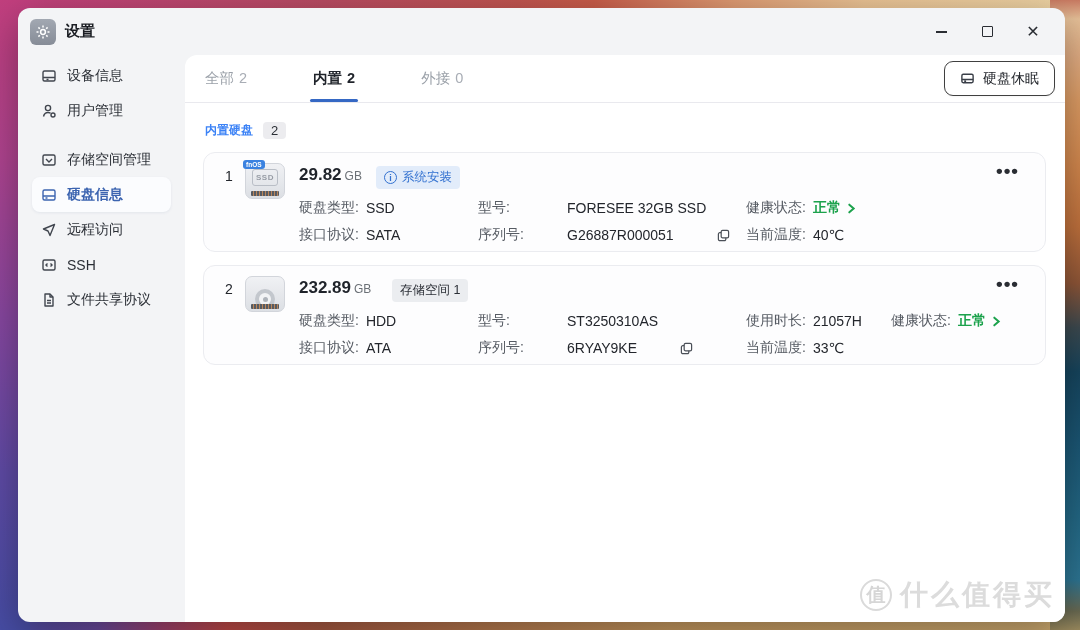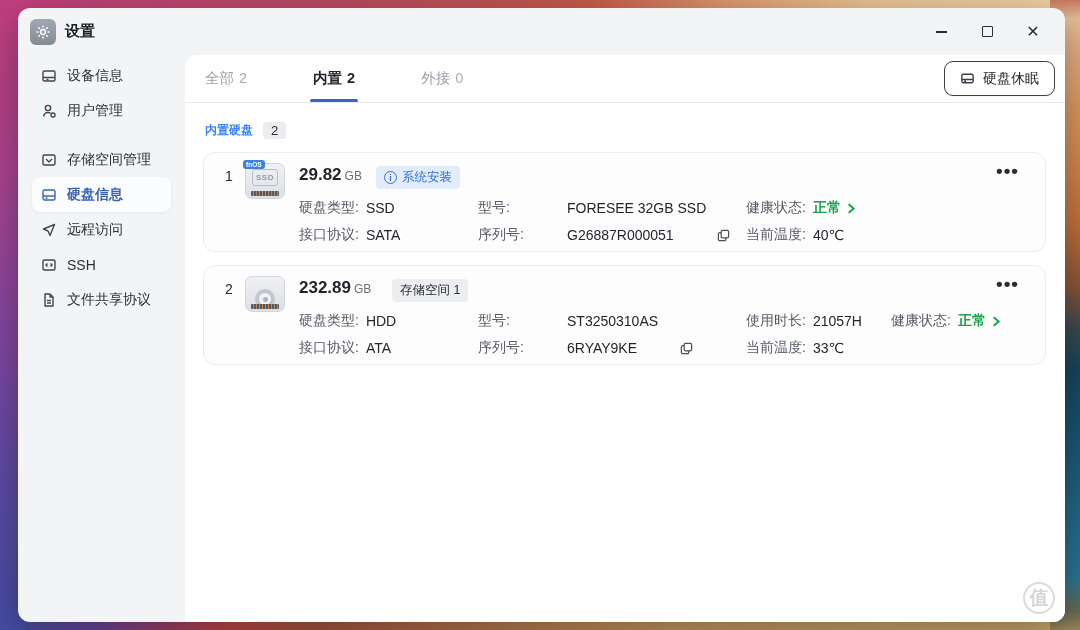--- a/index.html
+++ b/index.html
@@ -346,15 +346,16 @@
         </div>
         <div class="field row2 col3">
           <span class="f-label">当前温度:</span>
           <span class="f-value">33℃</span>
         </div>
       </div>
     </div>
 
     <div class="watermark">
       <span class="wm-circle">值</span>
+      <span class="wm-text">什么值得买</span>
     </div>
   </div>
 </div>
 
 </body></html>

